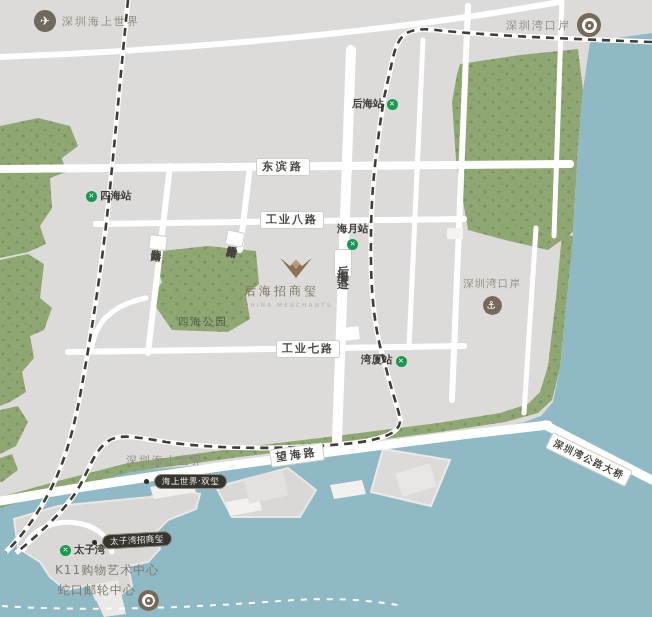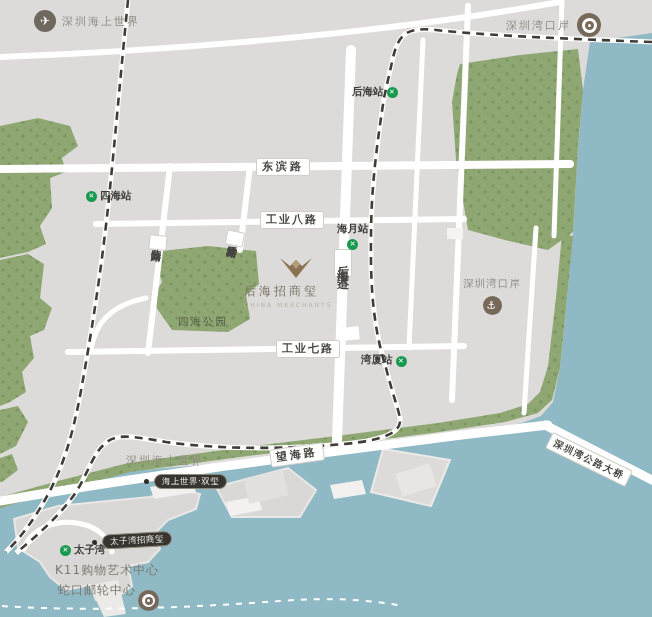--- a/index.html
+++ b/index.html
@@ -118,21 +118,21 @@
   <div class="lbl rlabel" style="left:270px;top:446px;transform:rotate(-8deg);">望海路</div>
   <div class="lbl rlabel v" style="left:334px;top:249px;font-size:12px;letter-spacing:4px;">后海大道</div>
   <div class="lbl rlabel v small-road" style="left:149px;top:235px;transform:rotate(6deg);">公园路</div>
   <div class="lbl rlabel v small-road" style="left:226px;top:231px;transform:rotate(11deg);">爱榕路</div>
   <div class="lbl rlabel" style="left:549px;top:431px;transform:rotate(26deg);transform-origin:left center;font-size:9.5px;letter-spacing:1.5px;">深圳湾公路大桥</div>
 
   <div class="station" style="left:86px;top:189px;">
     <span class="m-icon">✕</span>
     <span>四海站</span>
   </div>
-  <div class="station" style="left:352px;top:85px;">
+  <div class="station" style="left:352px;top:97px;">
     <span>后海站</span>
     <span class="m-icon">✕</span>
   </div>
   <div class="station" style="left:337px;top:222px;flex-direction:column;">
     <span>海月站</span>
     <span class="m-icon">✕</span>
   </div>
   <div class="station" style="left:361px;top:353px;align-items:flex-end;">
     <span>湾厦站</span>
     <span class="m-icon">✕</span>

